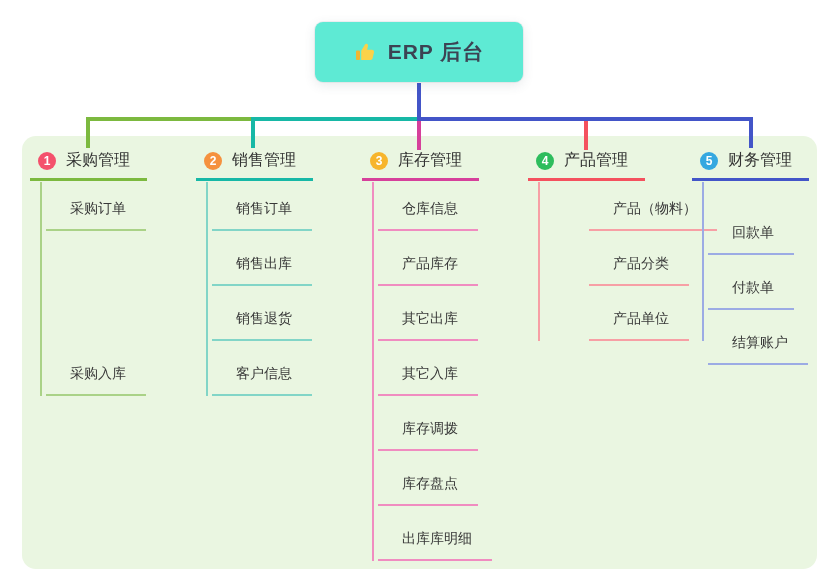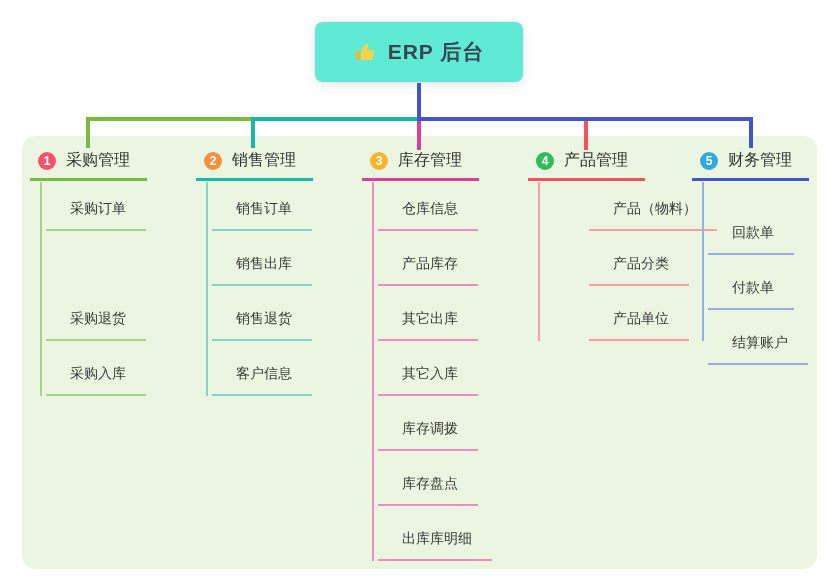--- a/index.html
+++ b/index.html
@@ -82,21 +82,20 @@
     <span class="root-label">ERP 后台</span>
   </div>
 
   <div class="branch b0">
     <div class="btitle">
       <span class="badge">1</span>
       <span class="blabel">采购管理</span>
     </div>
     <div class="vline"></div>
     <div class="item r0">采购订单</div>
-    <div class="item r2">采购退货</div>
     <div class="item r3">采购入库</div>
   </div>
 
   <div class="branch b1">
     <div class="btitle">
       <span class="badge">2</span>
       <span class="blabel">销售管理</span>
     </div>
     <div class="vline"></div>
     <div class="item r0">销售订单</div>

